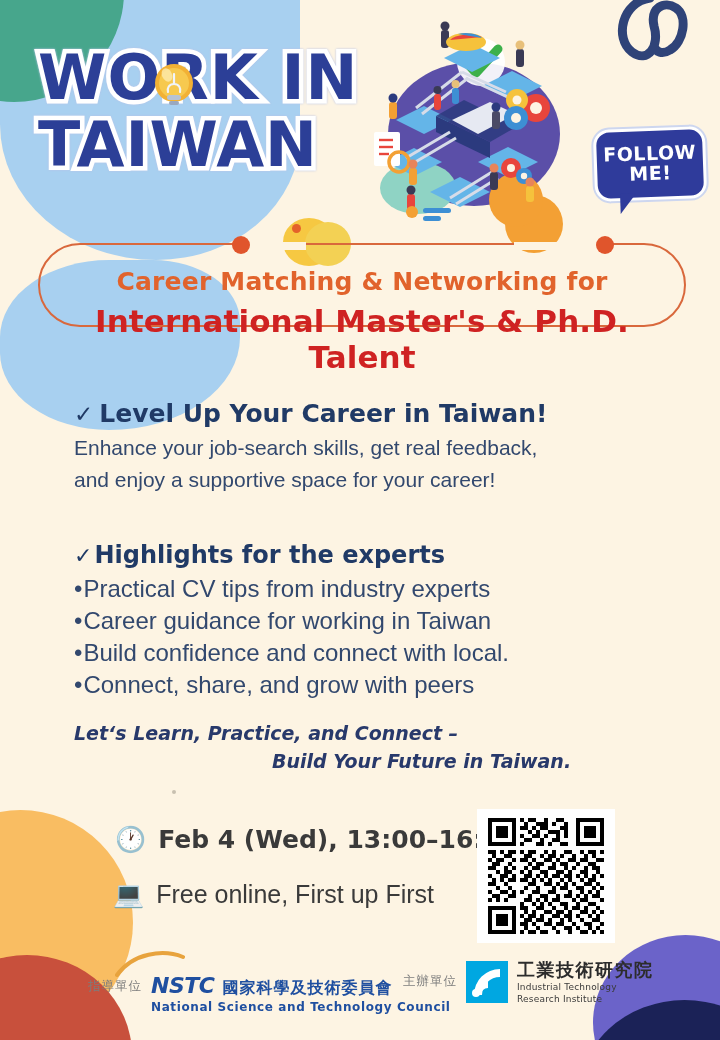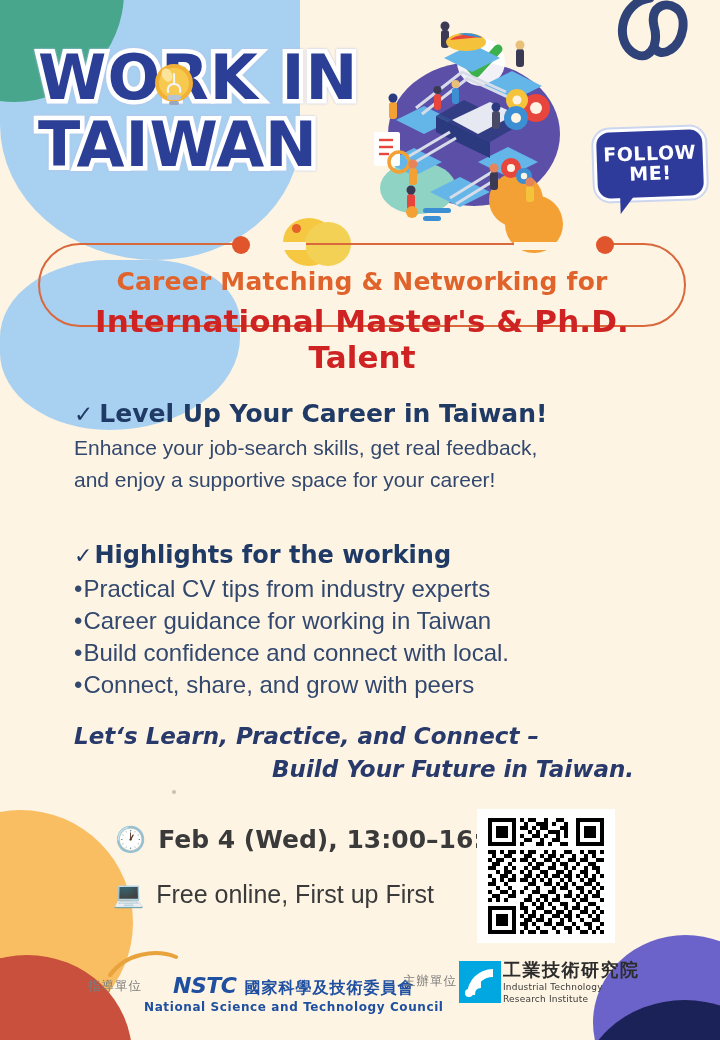--- a/index.html
+++ b/index.html
@@ -206,21 +206,21 @@
     white-space:nowrap;
   }
   .hl-list li .bt { margin-right:1px; }
 
   .closing {
     position:absolute; left:74px; top:720px;
     width:600px;
     font-family:"DejaVu Sans", sans-serif;
     font-weight:bold;
     font-style:italic;
-    font-size:23px;
+    font-size:19px;
     color:#28396b;
     line-height:1.45;
   }
   .closing .l2 { display:block; padding-left:198px; }
 
   
   .detail-row {
     position:absolute;
     display:flex; align-items:center; gap:12px;
     color:#3b3b3b;
@@ -245,31 +245,31 @@
   .qr-wrap {
     position:absolute; left:477px; top:809px;
     width:138px; height:134px;
     background:#ffffff;
     padding:9px;
   }
   .qr-wrap svg { display:block; width:100%; height:100%; }
 
   
   .footer { position:absolute; left:0; top:952px; width:720px; height:60px; }
-  .foot-group { position:absolute; display:flex; align-items:center; gap:2px; }
+  .foot-group { position:absolute; display:flex; align-items:center; gap:9px; }
   .foot-group.g1 { left:88px; top:6px; }
   .foot-group.g2 { left:403px; top:6px; }
   .foot-lbl {
     font-family:"DejaVu Sans", sans-serif;
     font-size:12.5px;
     color:#7d7d7d;
     letter-spacing:1px;
     white-space:nowrap;
   }
-  .nstc-logo { display:flex; flex-direction:column; position:relative;align-items:center; }
+  .nstc-logo { display:flex; flex-direction:column; position:relative; }
   .nstc-top { display:flex; align-items:baseline; gap:8px; }
   .nstc-abbr {
     font-family:"DejaVu Sans", sans-serif;
     font-weight:bold; font-style:italic;
     font-size:22px; color:#1f4fa0; letter-spacing:-0.5px;
   }
   .nstc-cn {
     font-family:"DejaVu Sans", sans-serif;
     font-weight:bold; font-size:16px; color:#1f4fa0; letter-spacing:1px;margin-top:20px;
   }
@@ -428,21 +428,21 @@
   </div>
 
   <div class="body-copy">
     <div class="lead-head">
       <span class="ck">✓</span><span>Level Up Your Career in Taiwan!</span>
     </div>
     <div class="lead-body">Enhance your job-search skills, get real feedback,</div>
     <div class="lead-body">and enjoy a supportive space for your career!</div>
 
     <div class="hl-head">
-      <span class="ck">✓</span><span>Highlights for the working</span>
+      <span class="ck">✓</span><span>Highlights for the experts</span>
     </div>
     <ul class="hl-list">
       <li><span class="bt">•</span><span>Practical CV tips from industry experts</span></li>
       <li><span class="bt">•</span><span>Career guidance for working in Taiwan</span></li>
       <li><span class="bt">•</span><span>Build confidence and connect with local.</span></li>
       <li><span class="bt">•</span><span>Connect, share, and grow with peers</span></li>
     </ul>
   </div>
 
   <div class="closing">

